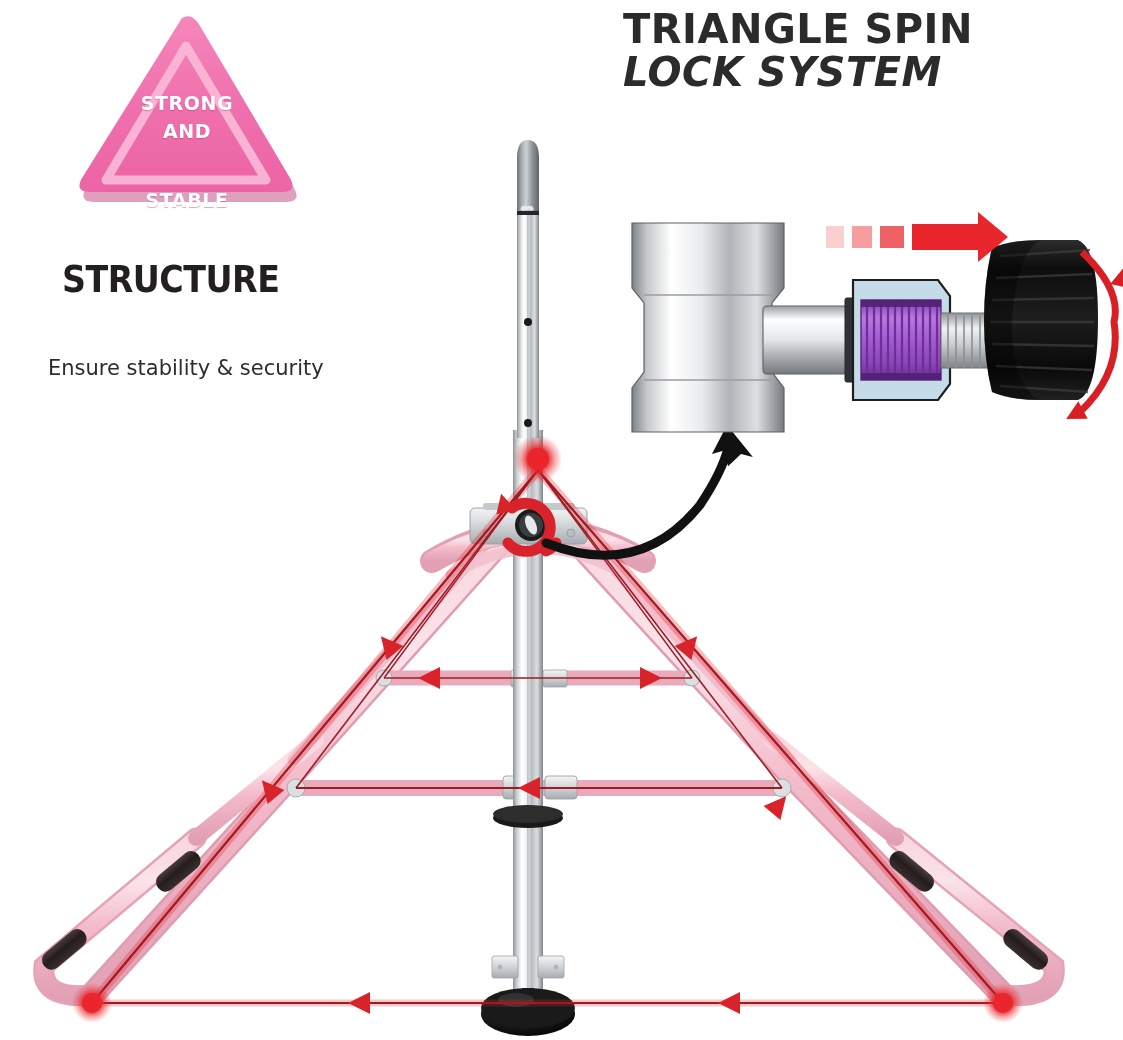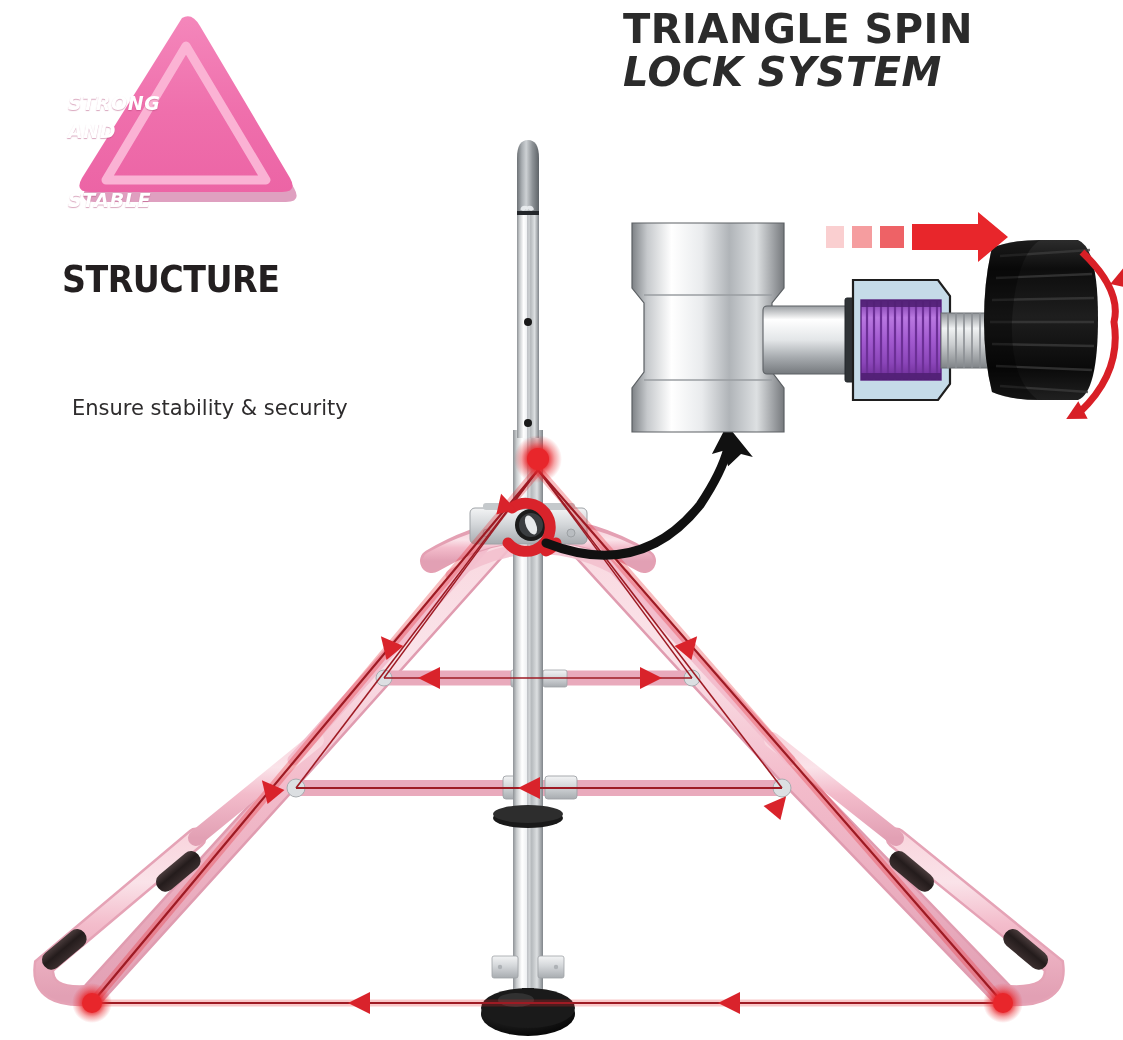--- a/index.html
+++ b/index.html
@@ -24,27 +24,27 @@
     position: absolute;
     left: 68px;
     top: 6px;
     width: 238px;
     height: 210px;
   }
   #triangle-badge svg { display: block; width: 100%; height: 100%; }
   .badge-text {
     position: absolute;
     left: 0; right: 0;
+    text-align: center;
     color: #ffffff;
     font-weight: bold;
     font-size: 19px;
     letter-spacing: 0.6px;
     text-shadow: 0 1px 1px rgba(170,60,110,.45);
     font-family: "DejaVu Sans", sans-serif;
-    font-style: italic;
   }
   #badge-line1 { top: 86px; }
   #badge-line2 { top: 114px; }
   #badge-line3 { top: 143px; margin-top: 40px; }
 
   #left-heading {
     position: absolute;
     left: 62px;
     top: 240px;
     width: 400px;
@@ -52,28 +52,27 @@
     font-size: 37px;
     line-height: 1.08;
     font-weight: bold;
     letter-spacing: -0.5px;
     font-family: "DejaVu Sans", sans-serif;
     font-stretch: condensed;
   }
   #left-heading .l2 { display:block;margin-top:20px; }
   #left-sub {
     position: absolute;
-    left: 72px;
+    left: 48px;
     top: 354px;
     width: 420px;
     color: #2e2c2d;
     font-size: 21px;
     line-height: 1.35;
     font-family: "DejaVu Sans", sans-serif;
-    margin-top: 40px;
   }
 
   
   #right-heading {
     position: absolute;
     left: 623px;
     top: 8px;
     width: 470px;
     color: #2b2b2b;
     font-size: 40px;

